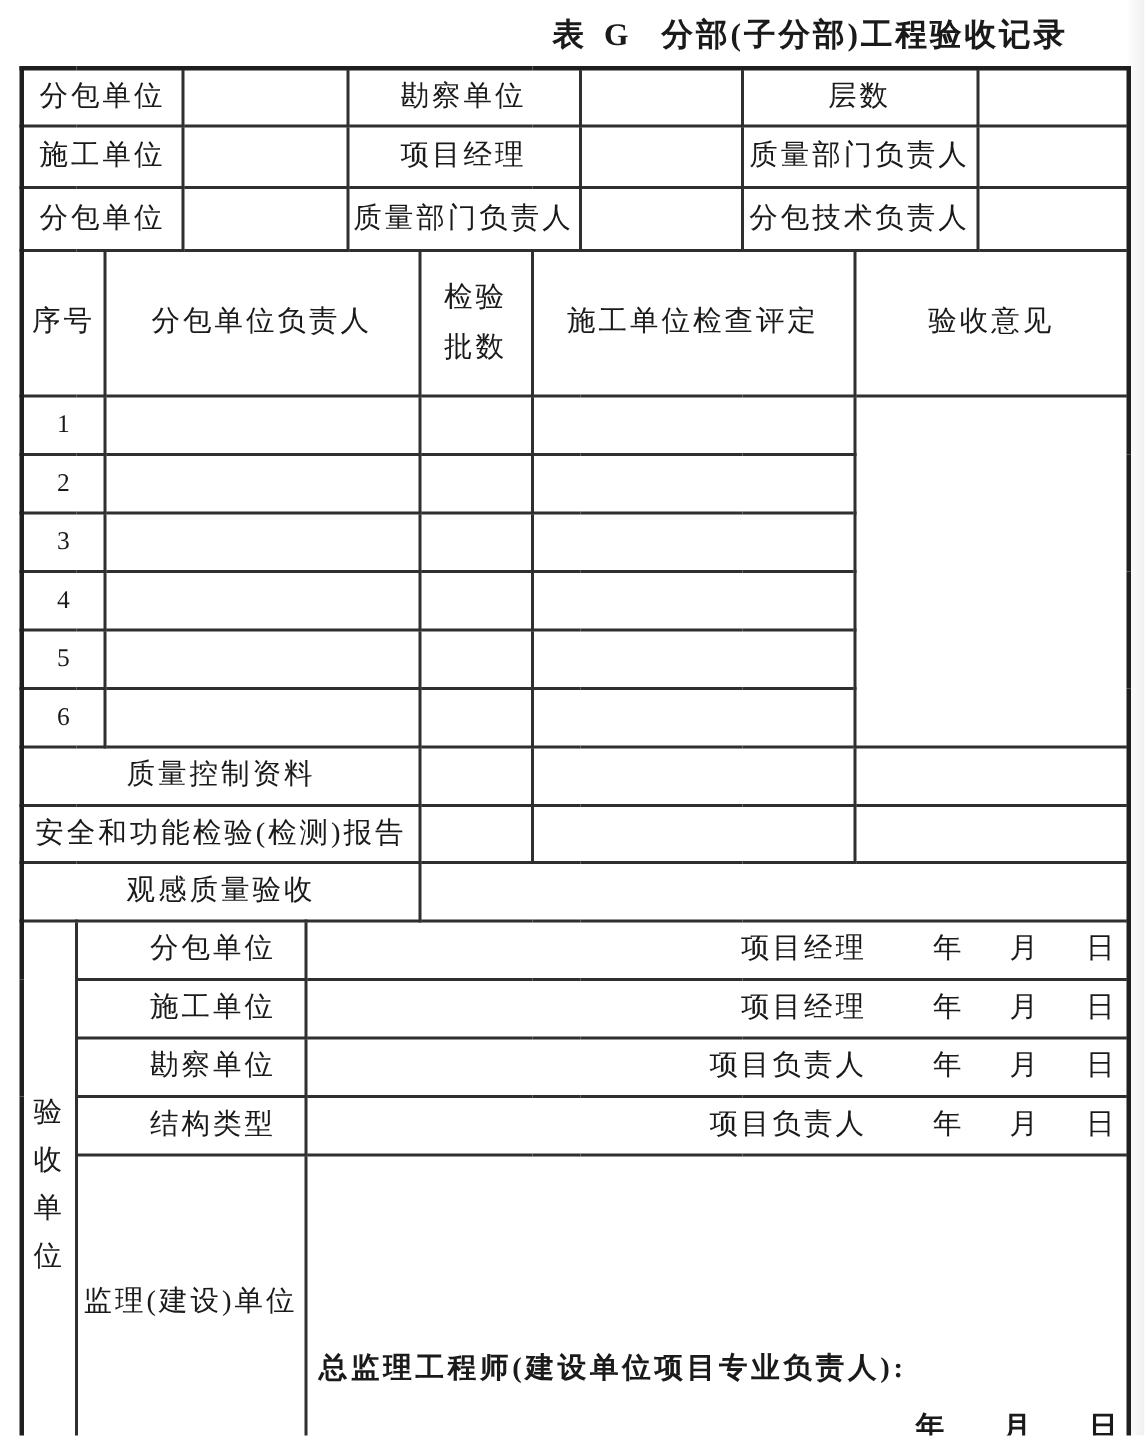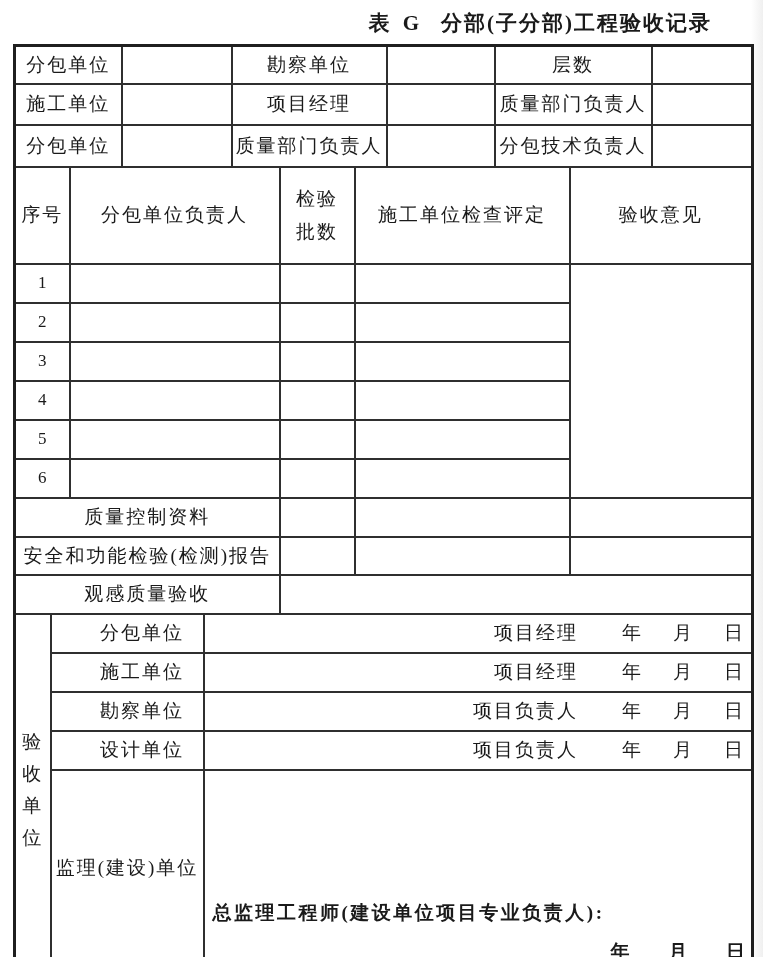--- a/index.html
+++ b/index.html
@@ -218,21 +218,21 @@
         <td colspan="8">
           <div class="sign-row">
             <span class="signer">项目负责人</span>
             <span class="yy">年</span>
             <span class="mm">月</span>
             <span class="dd">日</span>
           </div>
         </td>
       </tr>
       <tr class="h39">
-        <td colspan="3" class="unit-label">设计单位</td>
+        <td colspan="3" class="unit-label">结构类型</td>
         <td colspan="8">
           <div class="sign-row">
             <span class="signer">项目负责人</span>
             <span class="yy">年</span>
             <span class="mm">月</span>
             <span class="dd">日</span>
           </div>
         </td>
       </tr>
 

